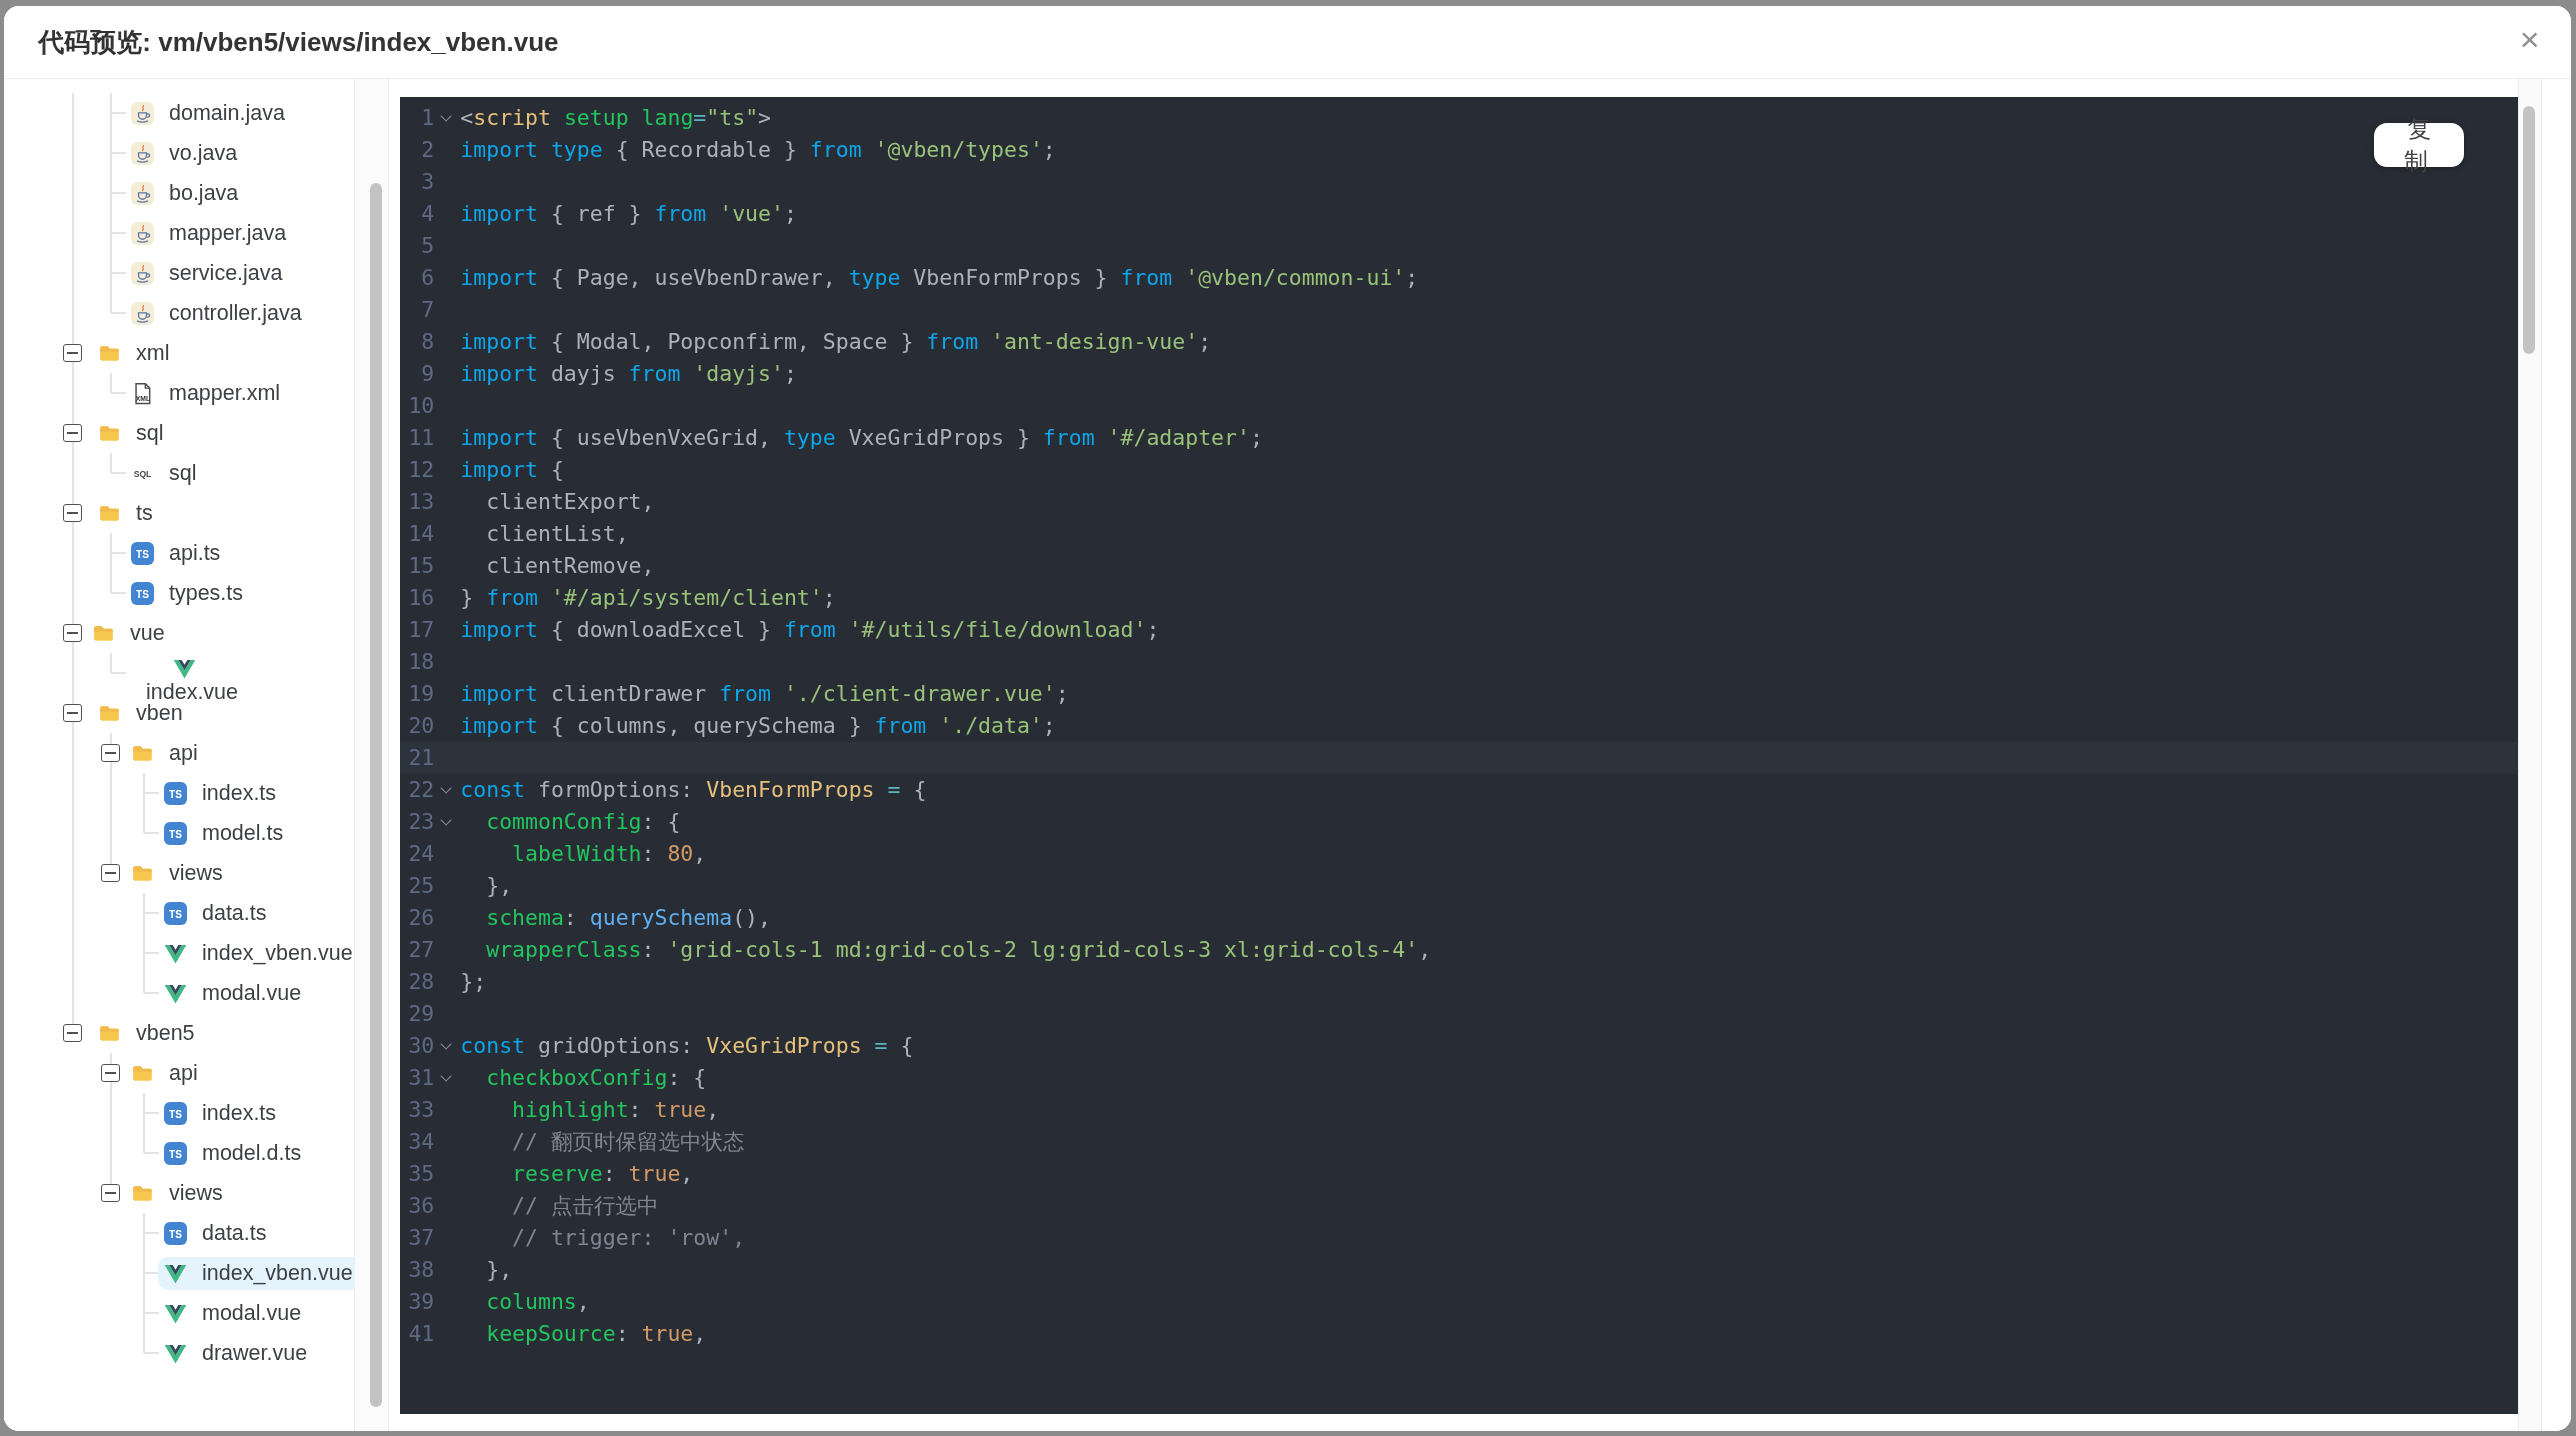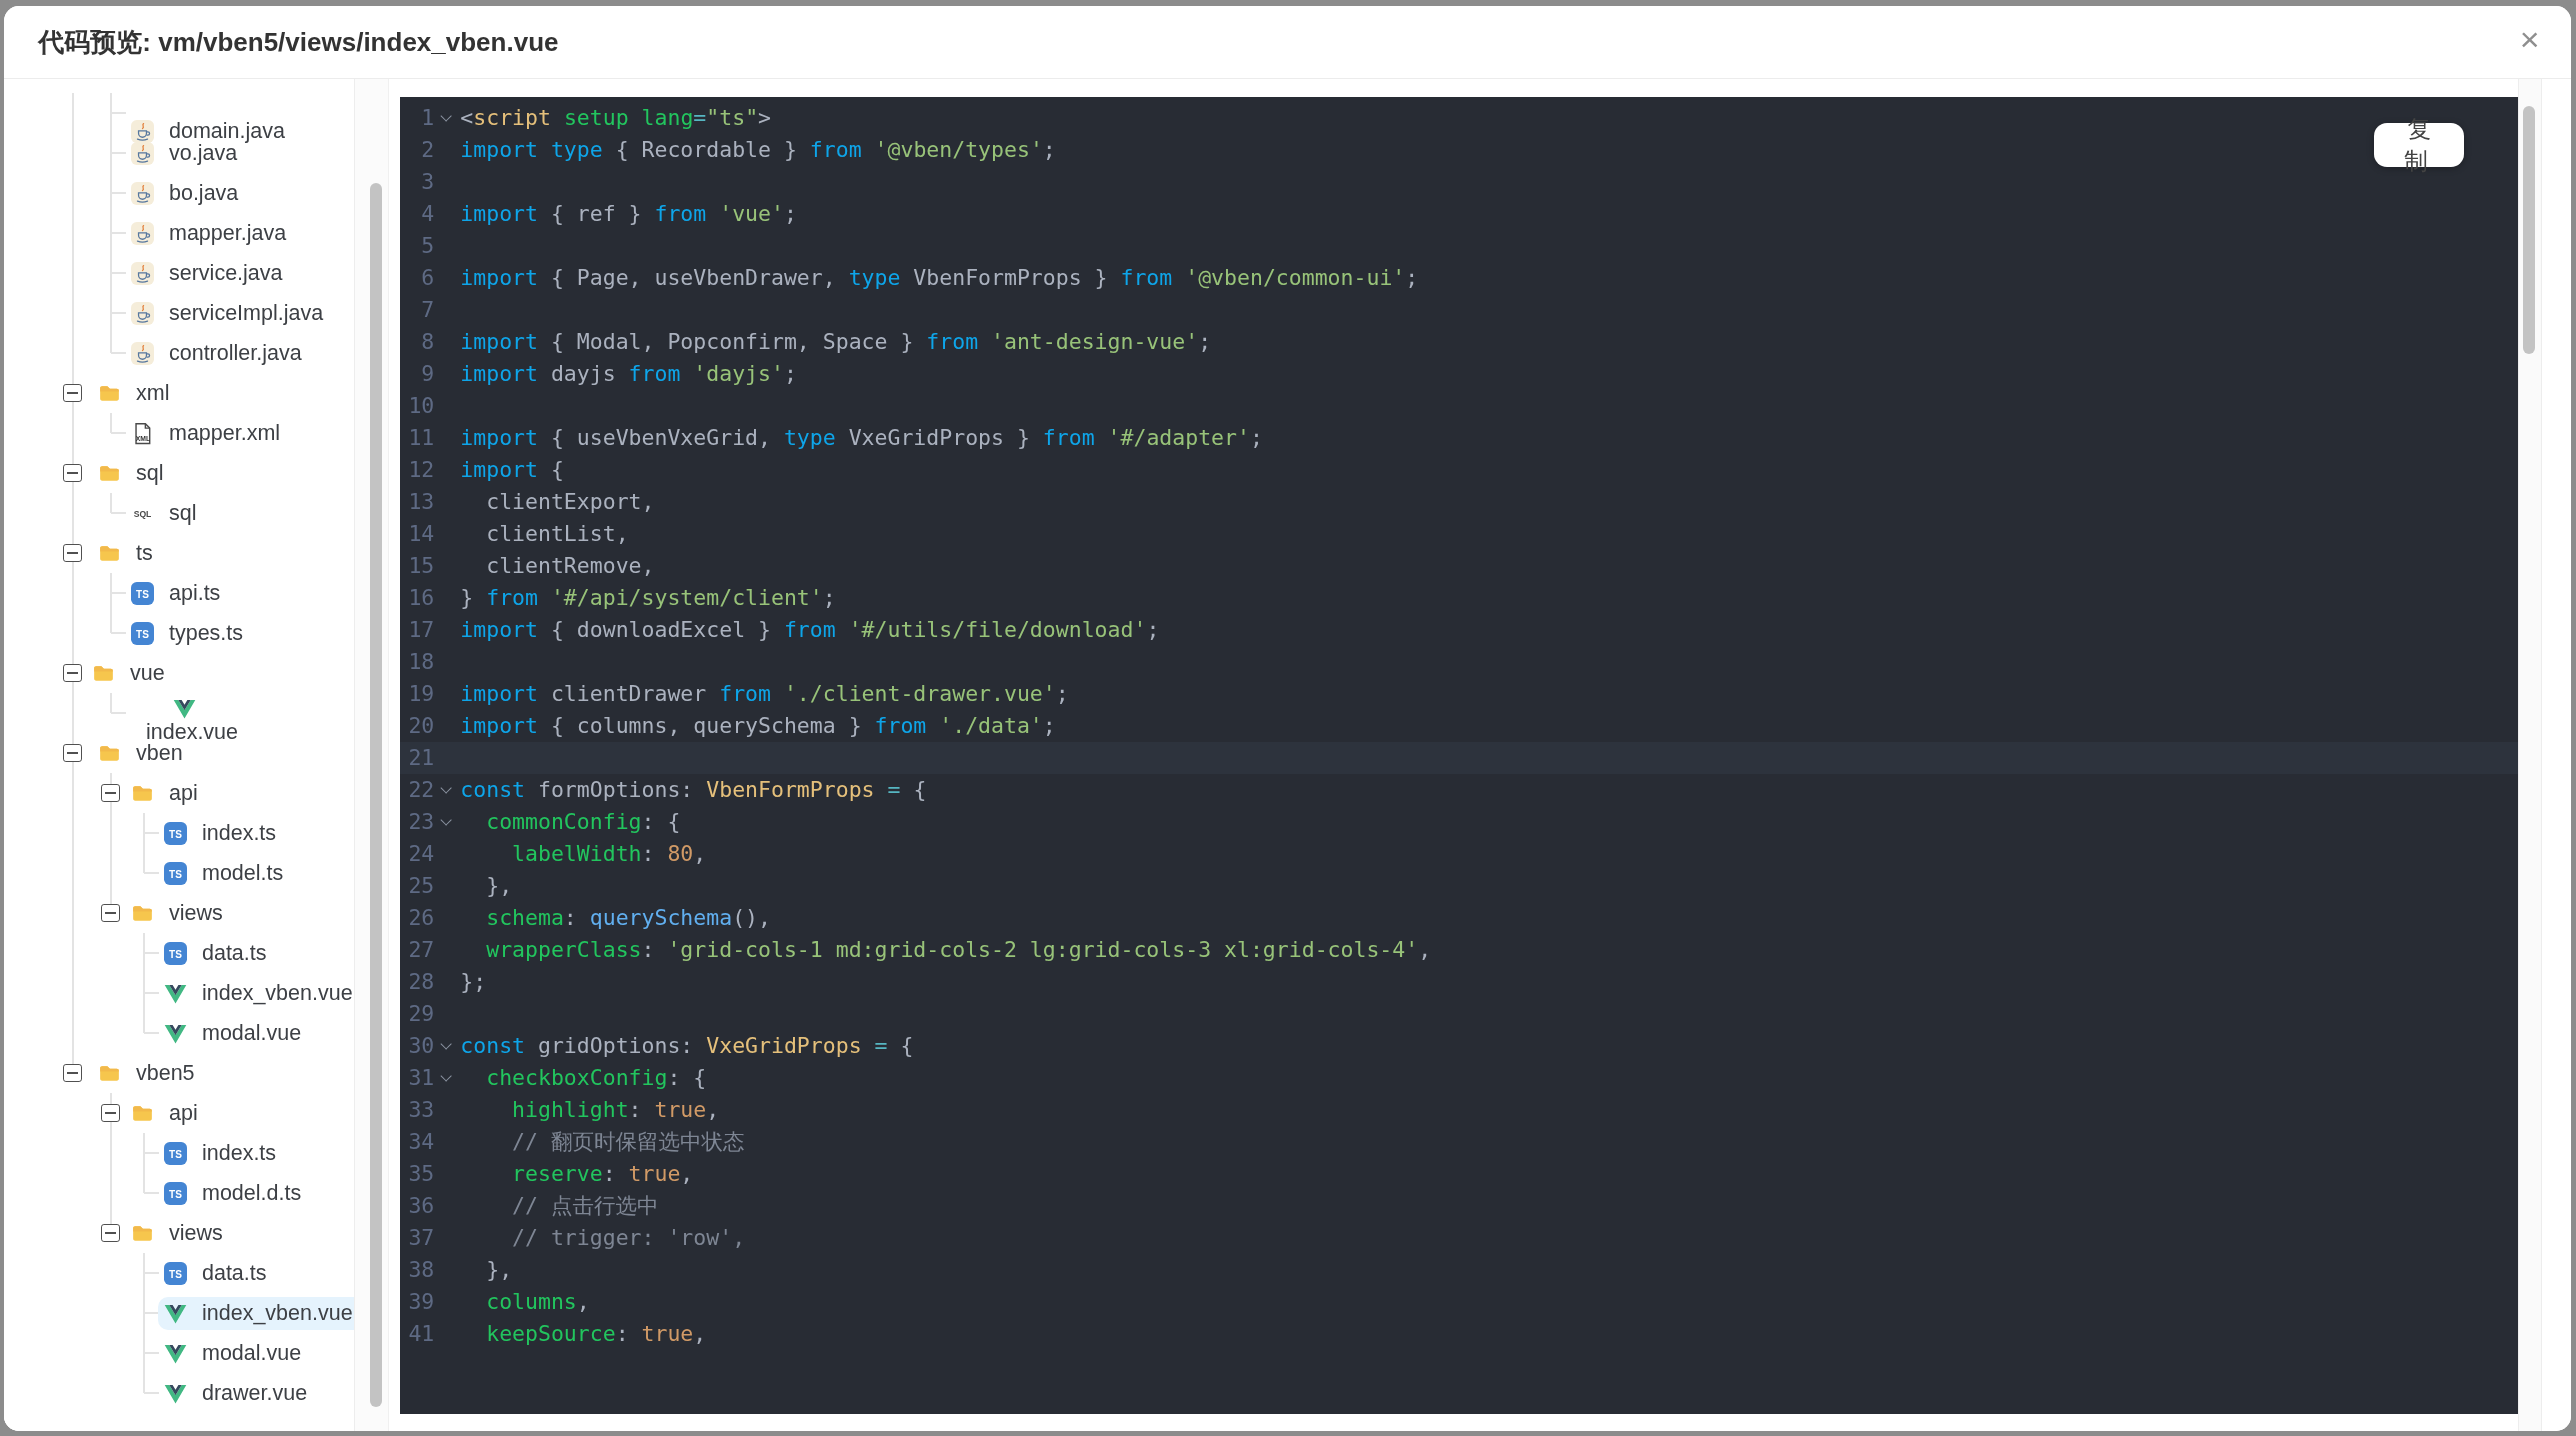--- a/index.html
+++ b/index.html
@@ -62,21 +62,21 @@
     <div class="title">代码预览: vm/vben5/views/index_vben.vue</div>
     <div class="close">×</div>
   </div>
   <div class="bd">
     <div class="tree-panel">
       <div class="tree" id="tree">
           <div class="trow">
             <span class="vline" style="left: 68px;"></span>
             <span class="vline" style="left: 106px;"></span>
             <span class="hstub" style="left: 107px; width: 14.3px;"></span>
-            <div class="tcontent" style="left: 121px; margin-top: 18px;">
+            <div class="tcontent" style="left: 121px;">
               <span class="ticon">
                 <svg viewBox="0 0 32 32">
                   <rect width="32" height="32" rx="8" fill="#F5EDDA"></rect>
                   <path d="M17.5 5c-3 2.5 2 4-1.5 7" stroke="#E2803C" stroke-width="1.8" fill="none" stroke-linecap="round"></path>
                   <path d="M10.5 15h11v3.5a5.5 5.5 0 0 1-11 0z" fill="none" stroke="#56779E" stroke-width="1.8"></path>
                   <path d="M21.5 16.5h2a2.3 2.3 0 0 1 0 4.6h-2" fill="none" stroke="#56779E" stroke-width="1.8"></path>
                   <path d="M9 26.5c4.5 1.8 9.5 1.8 14 0" stroke="#56779E" stroke-width="1.8" fill="none" stroke-linecap="round"></path>
                 </svg>
               </span>
               <span class="tlabel">domain.java</span>
@@ -141,37 +141,20 @@
               <span class="ticon">
                 <svg viewBox="0 0 32 32">
                   <rect width="32" height="32" rx="8" fill="#F5EDDA"></rect>
                   <path d="M17.5 5c-3 2.5 2 4-1.5 7" stroke="#E2803C" stroke-width="1.8" fill="none" stroke-linecap="round"></path>
                   <path d="M10.5 15h11v3.5a5.5 5.5 0 0 1-11 0z" fill="none" stroke="#56779E" stroke-width="1.8"></path>
                   <path d="M21.5 16.5h2a2.3 2.3 0 0 1 0 4.6h-2" fill="none" stroke="#56779E" stroke-width="1.8"></path>
                   <path d="M9 26.5c4.5 1.8 9.5 1.8 14 0" stroke="#56779E" stroke-width="1.8" fill="none" stroke-linecap="round"></path>
                 </svg>
               </span>
               <span class="tlabel">service.java</span>
-            </div>
-          </div>
-          <div class="trow">
-            <span class="vline" style="left: 68px;"></span>
-            <span class="vline" style="left: 106px;"></span>
-            <span class="hstub" style="left: 107px; width: 14.3px;"></span>
-            <div class="tcontent" style="left: 121px;">
-              <span class="ticon">
-                <svg viewBox="0 0 32 32">
-                  <rect width="32" height="32" rx="8" fill="#F5EDDA"></rect>
-                  <path d="M17.5 5c-3 2.5 2 4-1.5 7" stroke="#E2803C" stroke-width="1.8" fill="none" stroke-linecap="round"></path>
-                  <path d="M10.5 15h11v3.5a5.5 5.5 0 0 1-11 0z" fill="none" stroke="#56779E" stroke-width="1.8"></path>
-                  <path d="M21.5 16.5h2a2.3 2.3 0 0 1 0 4.6h-2" fill="none" stroke="#56779E" stroke-width="1.8"></path>
-                  <path d="M9 26.5c4.5 1.8 9.5 1.8 14 0" stroke="#56779E" stroke-width="1.8" fill="none" stroke-linecap="round"></path>
-                </svg>
-              </span>
-              <span class="tlabel">serviceImpl.java</span>
             </div>
           </div>
           <div class="trow">
             <span class="vline" style="left: 68px;"></span>
             <span class="vline half" style="left: 106px;"></span>
             <span class="hstub" style="left: 107px; width: 14.3px;"></span>
             <div class="tcontent" style="left: 121px;">
               <span class="ticon">
                 <svg viewBox="0 0 32 32">
                   <rect width="32" height="32" rx="8" fill="#F5EDDA"></rect>

